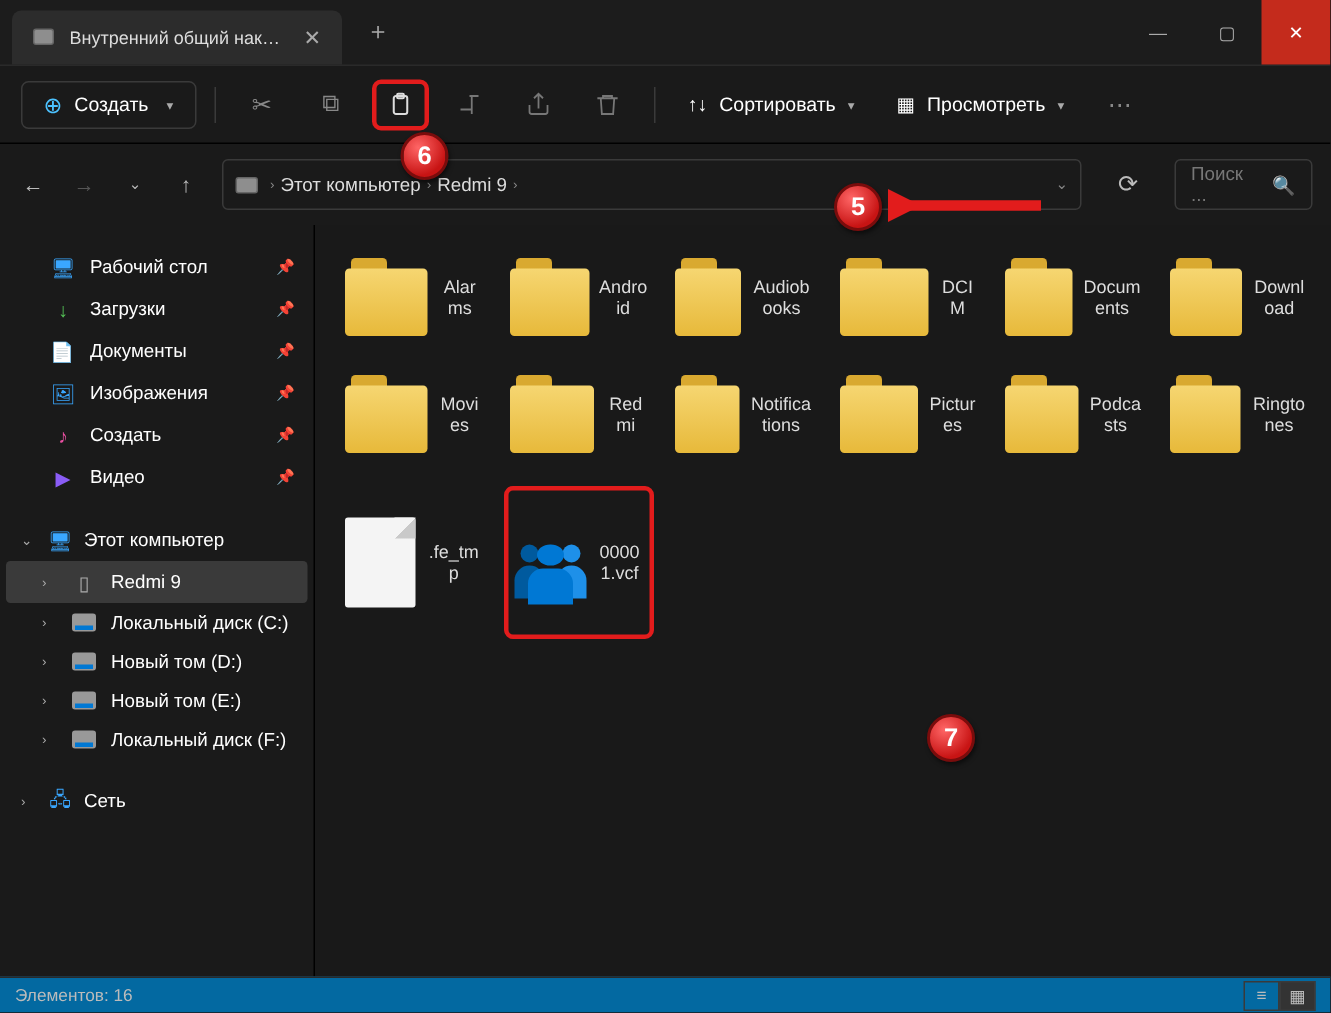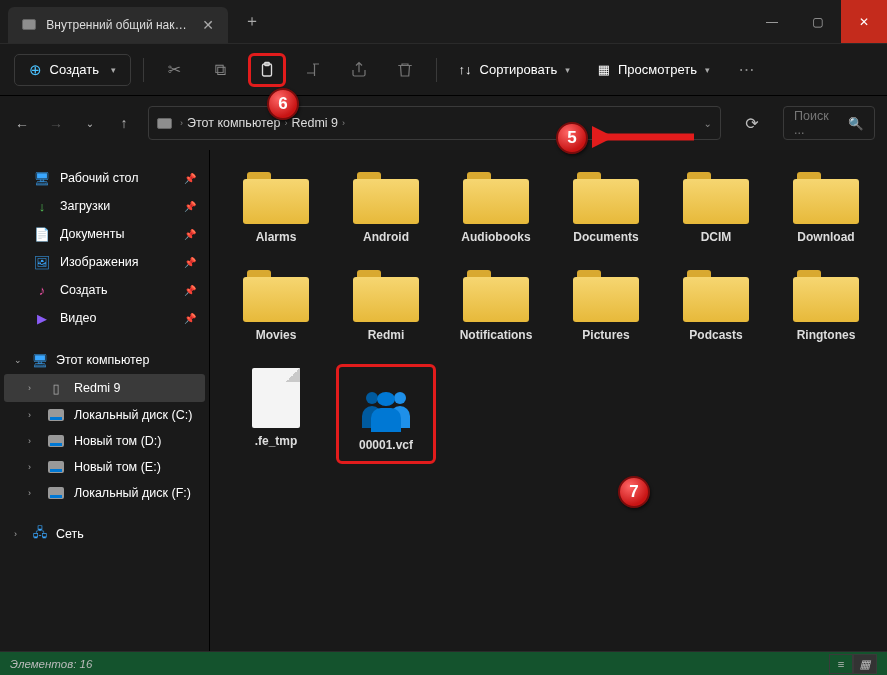--- a/index.html
+++ b/index.html
@@ -38,39 +38,39 @@
 .side-item { display: flex; align-items: center; gap: 10px; padding: 6px 8px 6px 30px; border-radius: 3px; cursor: pointer; position: relative; }
 .side-item .pin { margin-left: auto; color: #777; font-size: 10px; }
 .side-item.selected { background: #3a3a3a; }
 .side-group { margin-top: 14px; }
 .side-head { display: flex; align-items: center; gap: 8px; padding: 6px 8px 6px 10px; cursor: pointer; }
 .expander { color: #aaa; font-size: 9px; width: 10px; }
 .side-icon { width: 16px; height: 16px; display: inline-flex; align-items: center; justify-content: center; font-size: 13px; }
 
 .content { flex: 1; padding: 18px 16px; overflow: auto; background: #191919; }
 .grid { display: grid; grid-template-columns: repeat(6, 100px); gap: 18px 10px; }
-.item { display: flex; flex-direction: column; align-items: center; gap: 6px; cursor: pointer; padding: 4px; border-radius: 3px; position: relative; font-weight: bold; }
-.item.hl { border: 3px solid #e21c1c; border-radius: 6px; padding: 9px 4px; justify-content: space-between; }
+.item { display: flex; flex-direction: row; align-items: center; gap: 6px; cursor: pointer; padding: 4px; border-radius: 3px; position: relative; }
+.item.hl { border: 3px solid #e21c1c; border-radius: 6px; padding: 20px 4px; justify-content: space-between; }
 .folder-ico { width: 66px; height: 52px; position: relative; }
 .folder-ico::before { content: ""; position: absolute; top: 0; left: 4px; width: 24px; height: 10px; background: #d9a930; border-radius: 3px 3px 0 0; }
 .folder-ico::after { content: ""; position: absolute; top: 7px; left: 0; right: 0; bottom: 0; background: linear-gradient(#f6d671, #e7b93a); border-radius: 3px; }
 .file-ico { width: 48px; height: 60px; background: #f4f4f4; border-radius: 2px; position: relative; }
 .file-ico::after { content: ""; position: absolute; top: 0; right: 0; width: 14px; height: 14px; background: linear-gradient(135deg, #f4f4f4 50%, #c9c9c9 50%); }
 .vcf-ico { width: 62px; height: 56px; display: flex; align-items: flex-end; justify-content: center; gap: -6px; }
 .person { width: 20px; height: 40px; display: flex; flex-direction: column; align-items: center; }
 .person .head { width: 12px; height: 12px; border-radius: 50%; }
 .person .body { width: 20px; height: 22px; border-radius: 10px 10px 0 0; margin-top: 2px; }
 .person.big .head { width: 18px; height: 18px; }
 .person.big .body { width: 30px; height: 30px; }
 .p-dark { background: #005a9e; }
 .p-mid { background: #0078d4; }
 .p-light { background: #1e90e9; }
 .item-label { font-size: 12px; color: #ddd; text-align: center; word-break: break-word; }
 
-.status { position: absolute; bottom: 0; left: 0; right: 0; height: 24px; background: #14532d; border-top: 1px solid #2a2a2a; display: flex; align-items: center; padding: 0 10px; font-size: 11.5px; color: #bbb; font-style: italic; }
+.status { position: absolute; bottom: 0; left: 0; right: 0; height: 24px; background: #0369a1; border-top: 1px solid #2a2a2a; display: flex; align-items: center; padding: 0 10px; font-size: 11.5px; color: #bbb; }
 .status .views { margin-left: auto; display: flex; gap: 0; }
 .status .vbtn { width: 24px; height: 20px; display: flex; align-items: center; justify-content: center; border: 1px solid #3a3a3a; cursor: pointer; }
 
 .callout { position: absolute; width: 32px; height: 32px; border-radius: 50%; background: radial-gradient(circle at 35% 30%, #f66, #c81414 70%); display: flex; align-items: center; justify-content: center; color: #fff; font-weight: bold; font-size: 17px; border: 2px solid #7a0c0c; z-index: 50; box-shadow: 1px 2px 3px rgba(0,0,0,.5); }
 .arrow-red { position: absolute; z-index: 40; }
 
 .drive-ico { width: 15px; height: 11px; background: #6ab04c; border: 1px solid #4a8038; border-radius: 2px; display: inline-block; position: relative; }
 .drive-ico.grey { background: #8e8e8e; border-color: #666; }
 .disk-ic { display:inline-block; width:16px; height:12px; background:#999; border-radius:2px; position:relative; }
 .disk-ic::after { content:""; position:absolute; left:2px; right:2px; bottom:1px; height:3px; background:#0078d4; }
@@ -251,25 +251,25 @@
         <div class="item">
           <div class="folder-ico"></div>
           <div class="item-label">Android</div>
         </div>
         <div class="item">
           <div class="folder-ico"></div>
           <div class="item-label">Audiobooks</div>
         </div>
         <div class="item">
           <div class="folder-ico"></div>
+          <div class="item-label">DCIM</div>
+        </div>
+        <div class="item">
+          <div class="folder-ico"></div>
           <div class="item-label">Documents</div>
-        </div>
-        <div class="item">
-          <div class="folder-ico"></div>
-          <div class="item-label">DCIM</div>
         </div>
         <div class="item">
           <div class="folder-ico"></div>
           <div class="item-label">Download</div>
         </div>
         <div class="item">
           <div class="folder-ico"></div>
           <div class="item-label">Movies</div>
         </div>
         <div class="item">

